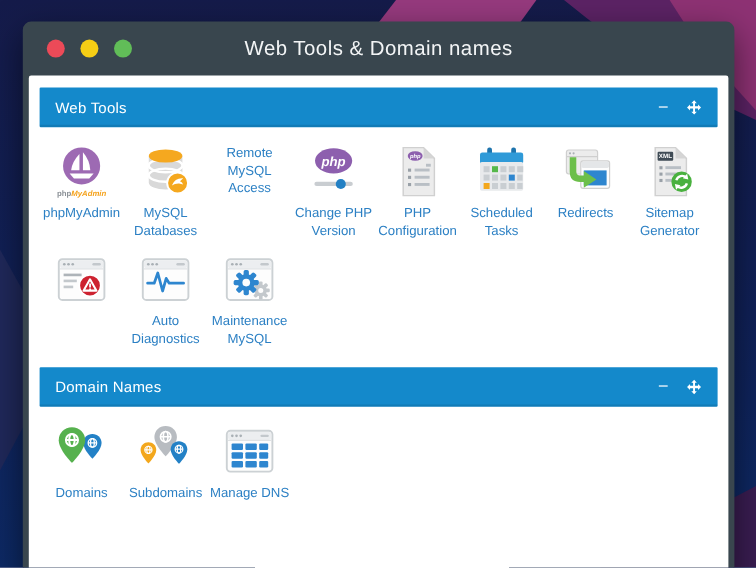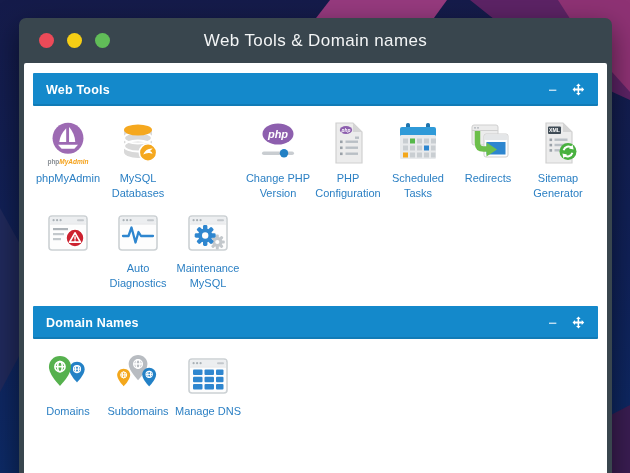--- a/index.html
+++ b/index.html
@@ -31,21 +31,21 @@
     padding:10px 9px 0;overflow:hidden;
   }
 
   
   .sec-head{
     background:#1489cb;color:#fff;height:33px;
     display:flex;align-items:center;justify-content:space-between;
     padding:0 13px;box-shadow:inset 0 -2px 0 rgba(0,0,0,.10);
     border-radius:1px;
   }
-  .sec-title{font-size:12.5px;font-weight:bold;letter-spacing:.2px;}
+  .sec-title{font-size:12.5px;font-weight:normal;letter-spacing:.2px;}
   .head-actions{display:flex;align-items:center;gap:15px;}
   .collapse-btn{font-size:15px;line-height:1;cursor:default;color:#eaf4fb;}
   .move-btn svg{display:block;}
 
   
   .grid{display:flex;padding:12px 0 2px;}
   .tile{width:70px;display:flex;flex-direction:column;align-items:center;}
   .tile .ibox{width:50px;height:50px;display:flex;align-items:center;justify-content:center;}
   .tile .tlabel{
     margin-top:3px;font-size:11px;line-height:1.32;color:#2c80c4;
@@ -150,20 +150,21 @@
               <ellipse cx="24" cy="19" rx="14" ry="5.5" fill="none" stroke="#fff" stroke-width="2"></ellipse>
               <ellipse cx="24" cy="11" rx="14" ry="5.5" fill="#f5a81f"></ellipse>
               <circle cx="34" cy="33.5" r="8.7" fill="#f5a81f" stroke="#fff" stroke-width="1.6"></circle>
               <path d="M29.2 35.5 q2.6 -6.5 9.5 -6 l-2.7 2.6 q2 .6 2.6 2.6 l-3.3 -.8 q-3.4 -.2 -6.1 1.6 z" fill="#fff"></path>
             </svg>
           </div>
           <div class="tlabel">MySQL Databases</div>
         </div>
 
         <div class="tile">
+          <div class="tlabel">Remote MySQL Access</div>
         </div>
 
         <div class="tile">
           <div class="ibox">
             <svg width="48" height="48" viewBox="0 0 48 48">
               <ellipse cx="24" cy="15" rx="15.5" ry="10.5" fill="#8d5fae"></ellipse>
               <text x="24" y="19" text-anchor="middle" font-size="11" font-weight="bold" font-style="italic" fill="#fff">php</text>
               <rect x="8" y="32.5" width="32" height="3.6" rx="1.8" fill="#c9cdd1"></rect>
               <circle cx="30" cy="34.3" r="4.2" fill="#2380c4"></circle>
             </svg>

